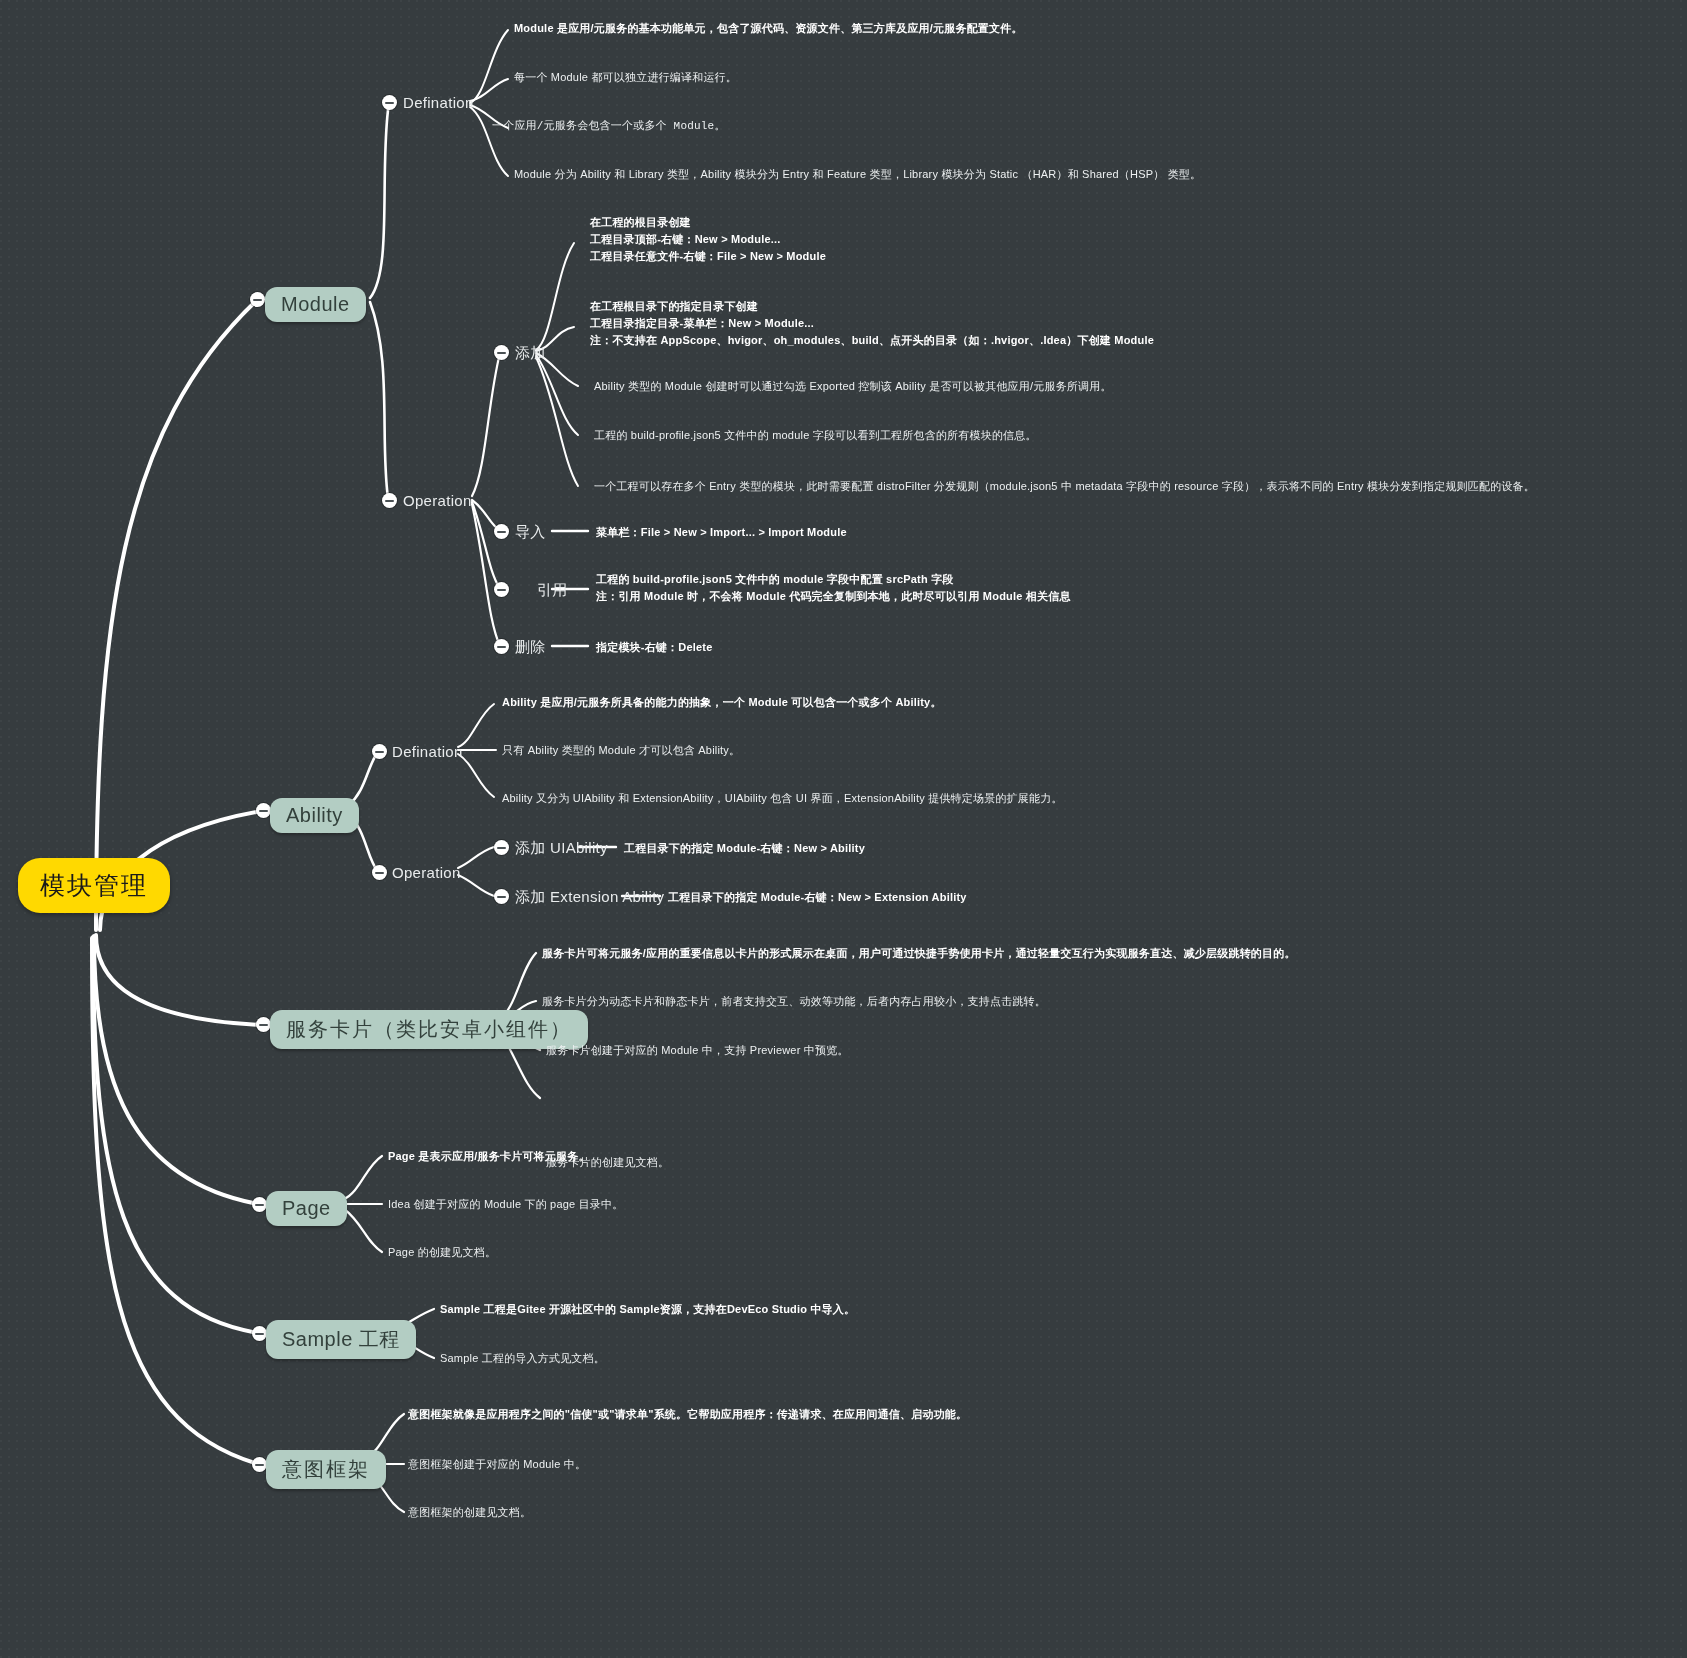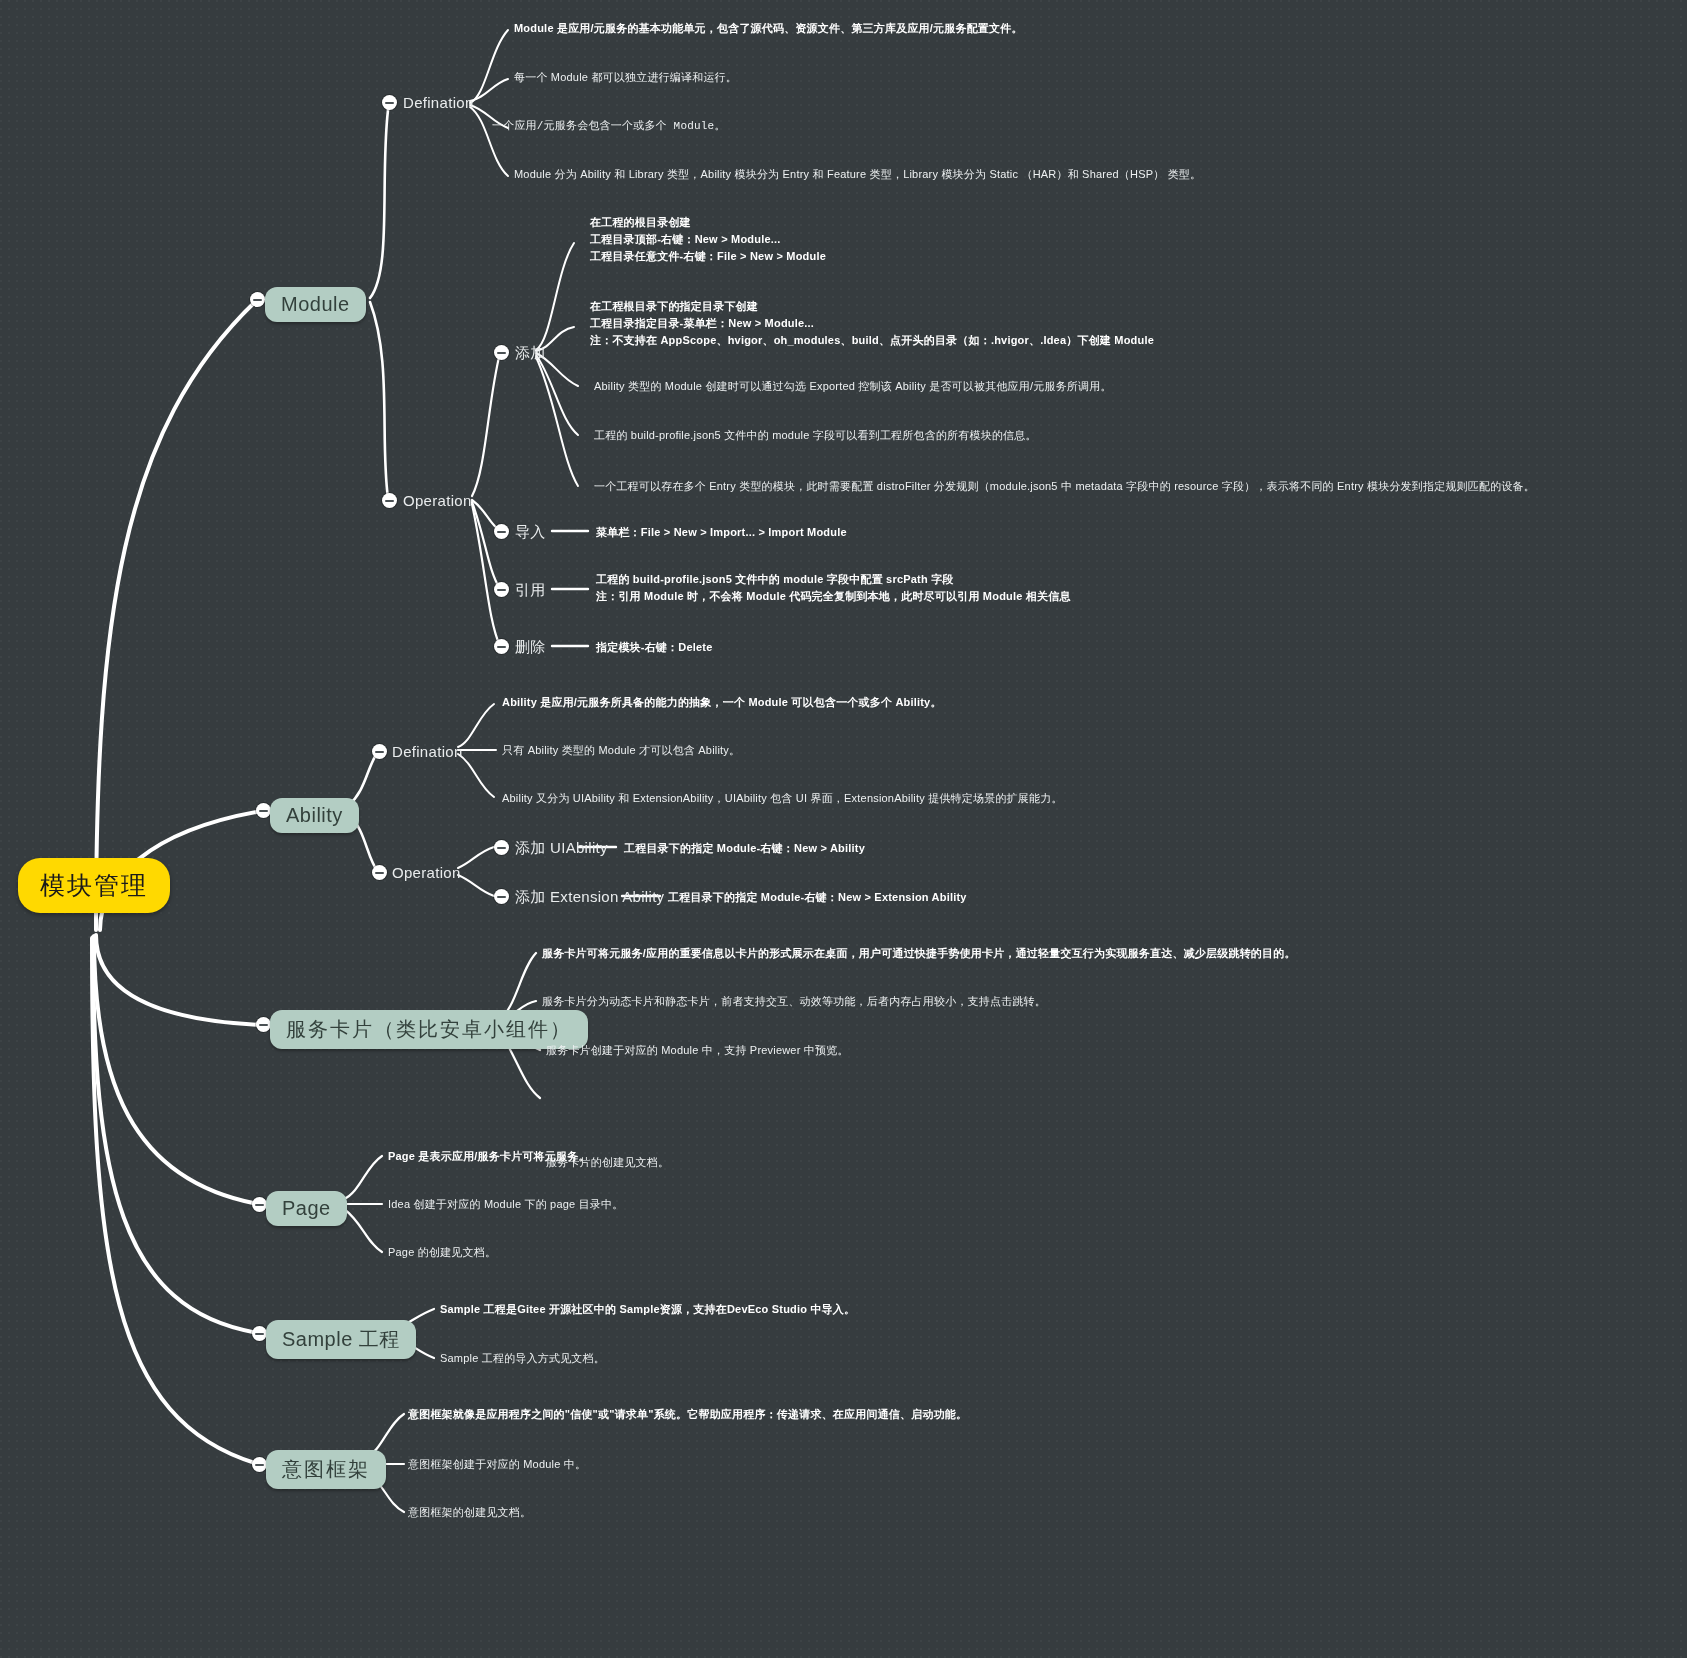--- a/index.html
+++ b/index.html
@@ -216,21 +216,21 @@
 注：不支持在 AppScope、hvigor、oh_modules、build、点开头的目录（如：.hvigor、.Idea）下创建 Module</div>
   <div class="node leaf" style="left:594px; top:378px;">Ability 类型的 Module 创建时可以通过勾选 Exported 控制该 Ability 是否可以被其他应用/元服务所调用。</div>
   <div class="node leaf" style="left:594px; top:427px;">工程的 build-profile.json5 文件中的 module 字段可以看到工程所包含的所有模块的信息。</div>
   <div class="node leaf" style="left:594px; top:478px;">一个工程可以存在多个 Entry 类型的模块，此时需要配置 distroFilter 分发规则（module.json5 中 metadata 字段中的 resource 字段），表示将不同的 Entry 模块分发到指定规则匹配的设备。</div>
 
   <div class="toggle" style="left:494px; top:524px;"></div>
   <div class="node sub-node" style="left:515px; top:523px;">导入</div>
   <div class="node leaf bold" style="left:596px; top:524px;">菜单栏：File &gt; New &gt; Import... &gt; Import Module</div>
 
   <div class="toggle" style="left:494px; top:582px;"></div>
-  <div class="node sub-node" style="left:515px; top:581px;">引用</div>
+  <div class="node sub-node" style="left:537px; top:581px;">引用</div>
   <div class="node leaf bold multi" style="left:596px; top:571px;">工程的 build-profile.json5 文件中的 module 字段中配置 srcPath 字段
 注：引用 Module 时，不会将 Module 代码完全复制到本地，此时尽可以引用 Module 相关信息</div>
 
   <div class="toggle" style="left:494px; top:639px;"></div>
   <div class="node sub-node" style="left:515px; top:638px;">删除</div>
   <div class="node leaf bold" style="left:596px; top:639px;">指定模块-右键：Delete</div>
 
   <div class="toggle" style="left:256px; top:803px;"></div>
   <div class="node main-node" style="left:270px; top:798px;">Ability</div>
 

